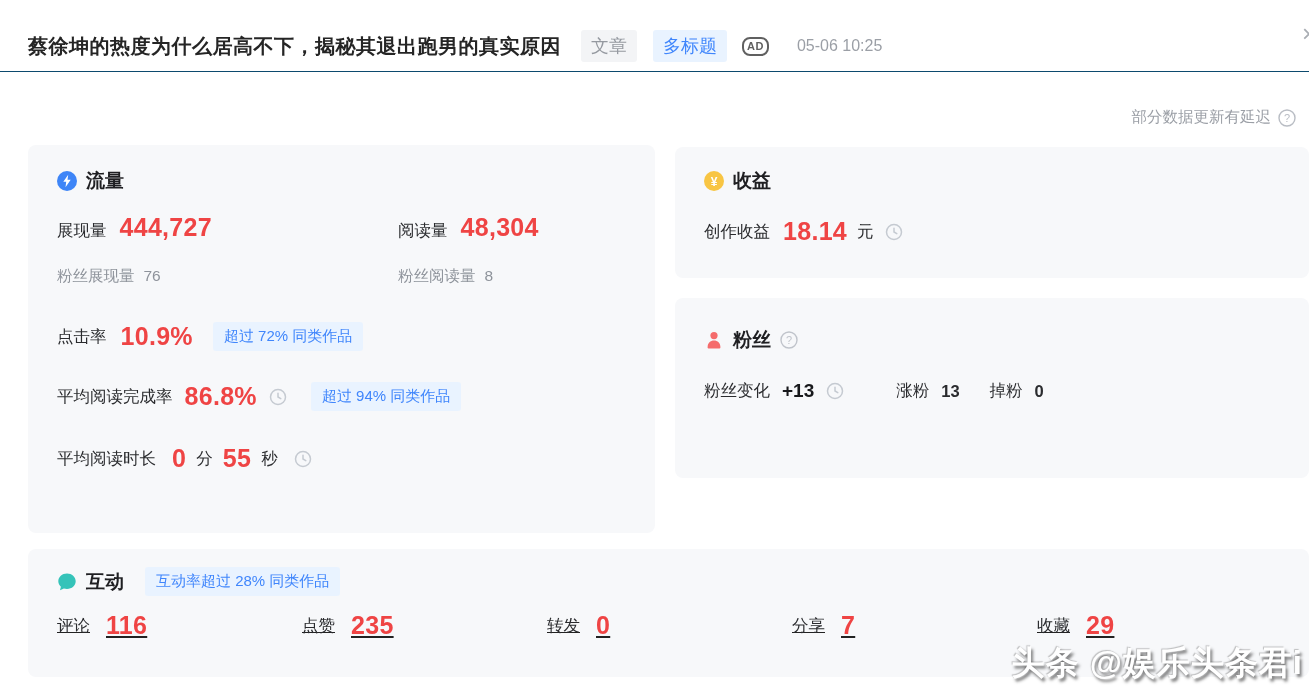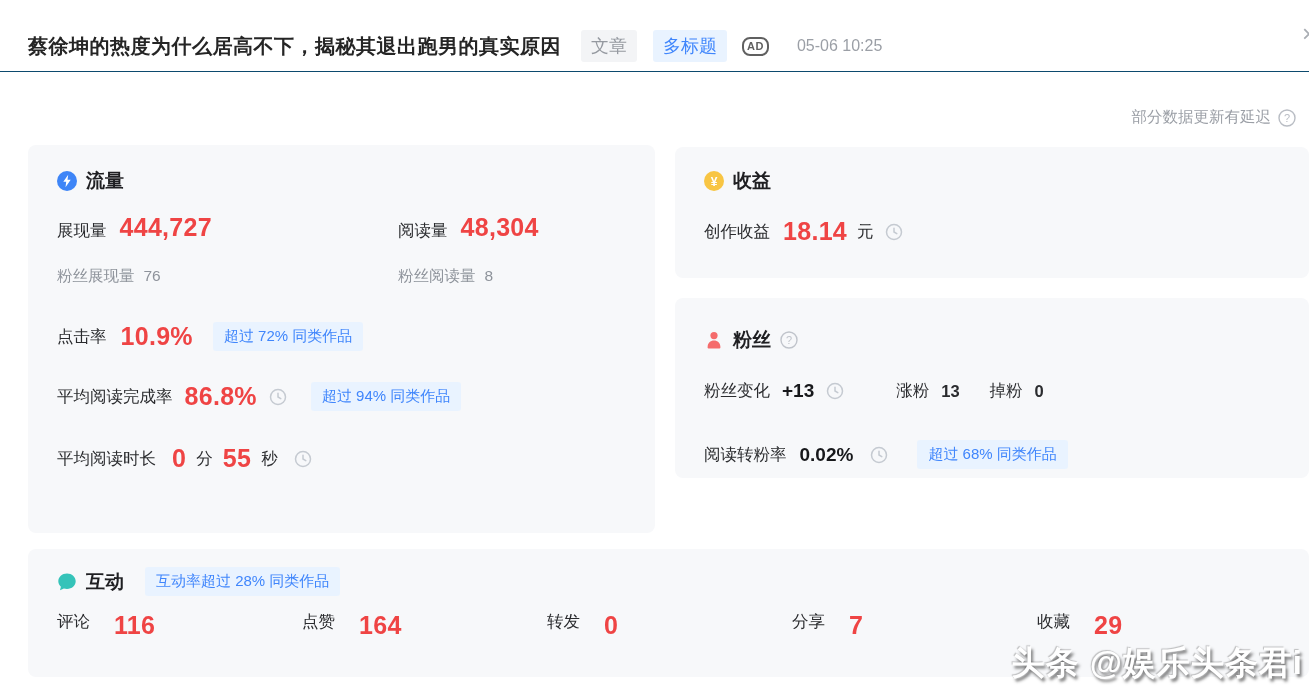--- a/index.html
+++ b/index.html
@@ -72,21 +72,21 @@
     padding: 5px 11px; border-radius: 3px; white-space: nowrap;
   }
 
   .icon-20 { width: 20px; height: 20px; display: inline-block; flex: none; }
   .icon-18 { width: 18px; height: 18px; display: inline-block; flex: none; }
 
   
   .stats-row {
     position: absolute; left: 29px; top: 62px; display: flex;
   }
-  .stat { width: 245px; display: flex; align-items: flex-start; gap: 24px; }
+  .stat { width: 245px; display: flex; align-items: center; gap: 16px; text-decoration: underline; }
 
   
   .watermark {
     position: absolute; right: 6px; top: 641px;
     font-size: 33px; font-weight: 700; color: #ffffff; white-space: nowrap;
     text-shadow: 2px 3px 3px rgba(60,60,60,0.65), -1px -1px 1px rgba(90,90,90,0.35);
     letter-spacing: 1px;
   }
 </style>
 </head>
@@ -225,52 +225,41 @@
           <circle cx="9" cy="9" r="7.5" fill="none" stroke="#c5cad1" stroke-width="1.5"></circle>
           <path d="M9 5.2 V9 L11.8 10.6" fill="none" stroke="#c5cad1" stroke-width="1.5" stroke-linecap="round"></path>
         </svg>
       </span>
       <span class="lbl" style="margin-left:40px;">涨粉</span>
       <span class="lbl" style="font-weight:600;">13</span>
       <span class="lbl" style="margin-left:18px;">掉粉</span>
       <span class="lbl" style="font-weight:600;">0</span>
     </div>
 
-    <div class="row-c" style="left:29px; top:142px; gap:13px;">
-      <span class="lbl">阅读转粉率</span>
-      <span class="mid">0.02%</span>
-      <span class="icon-18" style="margin-left:4px;">
-        <svg viewBox="0 0 18 18" width="18" height="18">
-          <circle cx="9" cy="9" r="7.5" fill="none" stroke="#c5cad1" stroke-width="1.5"></circle>
-          <path d="M9 5.2 V9 L11.8 10.6" fill="none" stroke="#c5cad1" stroke-width="1.5" stroke-linecap="round"></path>
-        </svg>
-      </span>
-      <span class="badge" style="margin-left:16px;">超过 68% 同类作品</span>
-    </div>
   </div>
 
   <div class="card card-interact">
     <div class="card-header" style="top:18px;">
       <span class="icon-20">
         <svg viewBox="0 0 20 20" width="20" height="20">
           <path d="M10 1.5 C14.9 1.5 18.7 5 18.7 9.3 C18.7 13.6 14.9 17 10 17 C8.9 17 7.8 16.8 6.9 16.5 L3 18.3 L3.9 14.7 C2.3 13.3 1.3 11.4 1.3 9.3 C1.3 5 5.1 1.5 10 1.5 Z" fill="#35c3b9"></path>
         </svg>
       </span>
       <span class="card-title">互动</span>
       <span class="badge" style="margin-left:12px;">互动率超过 28% 同类作品</span>
     </div>
 
     <div class="stats-row">
       <div class="stat">
         <span class="lbl">评论</span>
         <span class="big">116</span>
       </div>
       <div class="stat">
         <span class="lbl">点赞</span>
-        <span class="big">164</span>
+        <span class="big">235</span>
       </div>
       <div class="stat">
         <span class="lbl">转发</span>
         <span class="big">0</span>
       </div>
       <div class="stat">
         <span class="lbl">分享</span>
         <span class="big">7</span>
       </div>
       <div class="stat">

